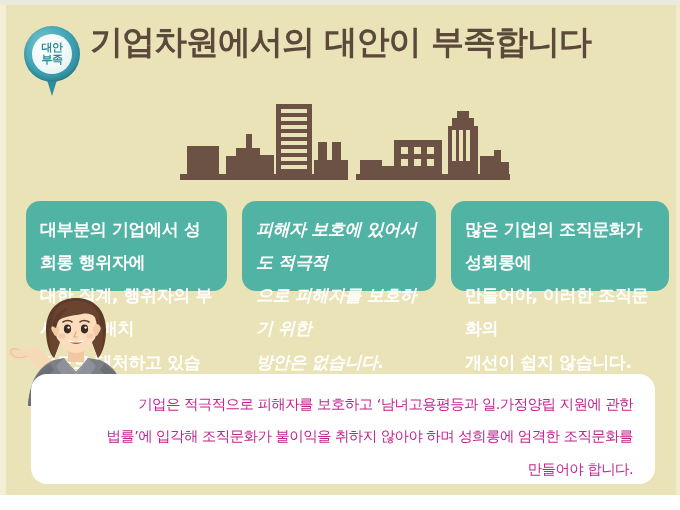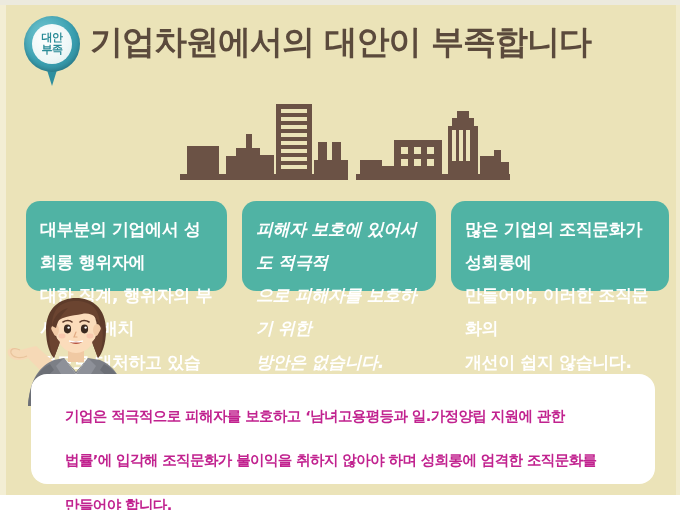--- a/index.html
+++ b/index.html
@@ -47,21 +47,21 @@
   .right-edge {
     position: absolute;
     right: 0; top: 5px;
     width: 4px; height: 490px;
     background: #f1ebcc;
   }
 
   
   .pin {
     position: absolute;
-    left: 24px; top: 16px;
+    left: 24px; top: 26px;
     width: 56px; height: 70px;
   }
   .pin-tail {
     position: absolute;
     left: 18px; top: 38px;
     width: 0; height: 0;
     border-left: 10px solid transparent;
     border-right: 10px solid transparent;
     border-top: 32px solid #2e8e9e;
   }
@@ -141,27 +141,28 @@
   .bottom-panel {
     position: absolute;
     left: 31px; top: 374px;
     width: 624px; height: 110px;
     background: #ffffff;
     border-radius: 16px;
     box-sizing: border-box;
     padding: 14px 22px 10px 22px;
   }
   .bottom-panel p {
-    margin: 12px;
+    margin: 0;
     color: #c1228f;
     font-size: 14.5px;
-    font-weight: bold;
+    font-weight: normal;
     line-height: 2.23;
     letter-spacing: -0.6px;
     white-space: nowrap;
+    text-align: right;
   }
 </style>
 </head>
 <body>
 
 <div id="slide">
 
   <div class="top-band"></div>
   <div class="canvas"></div>
   <div class="left-edge"></div>

